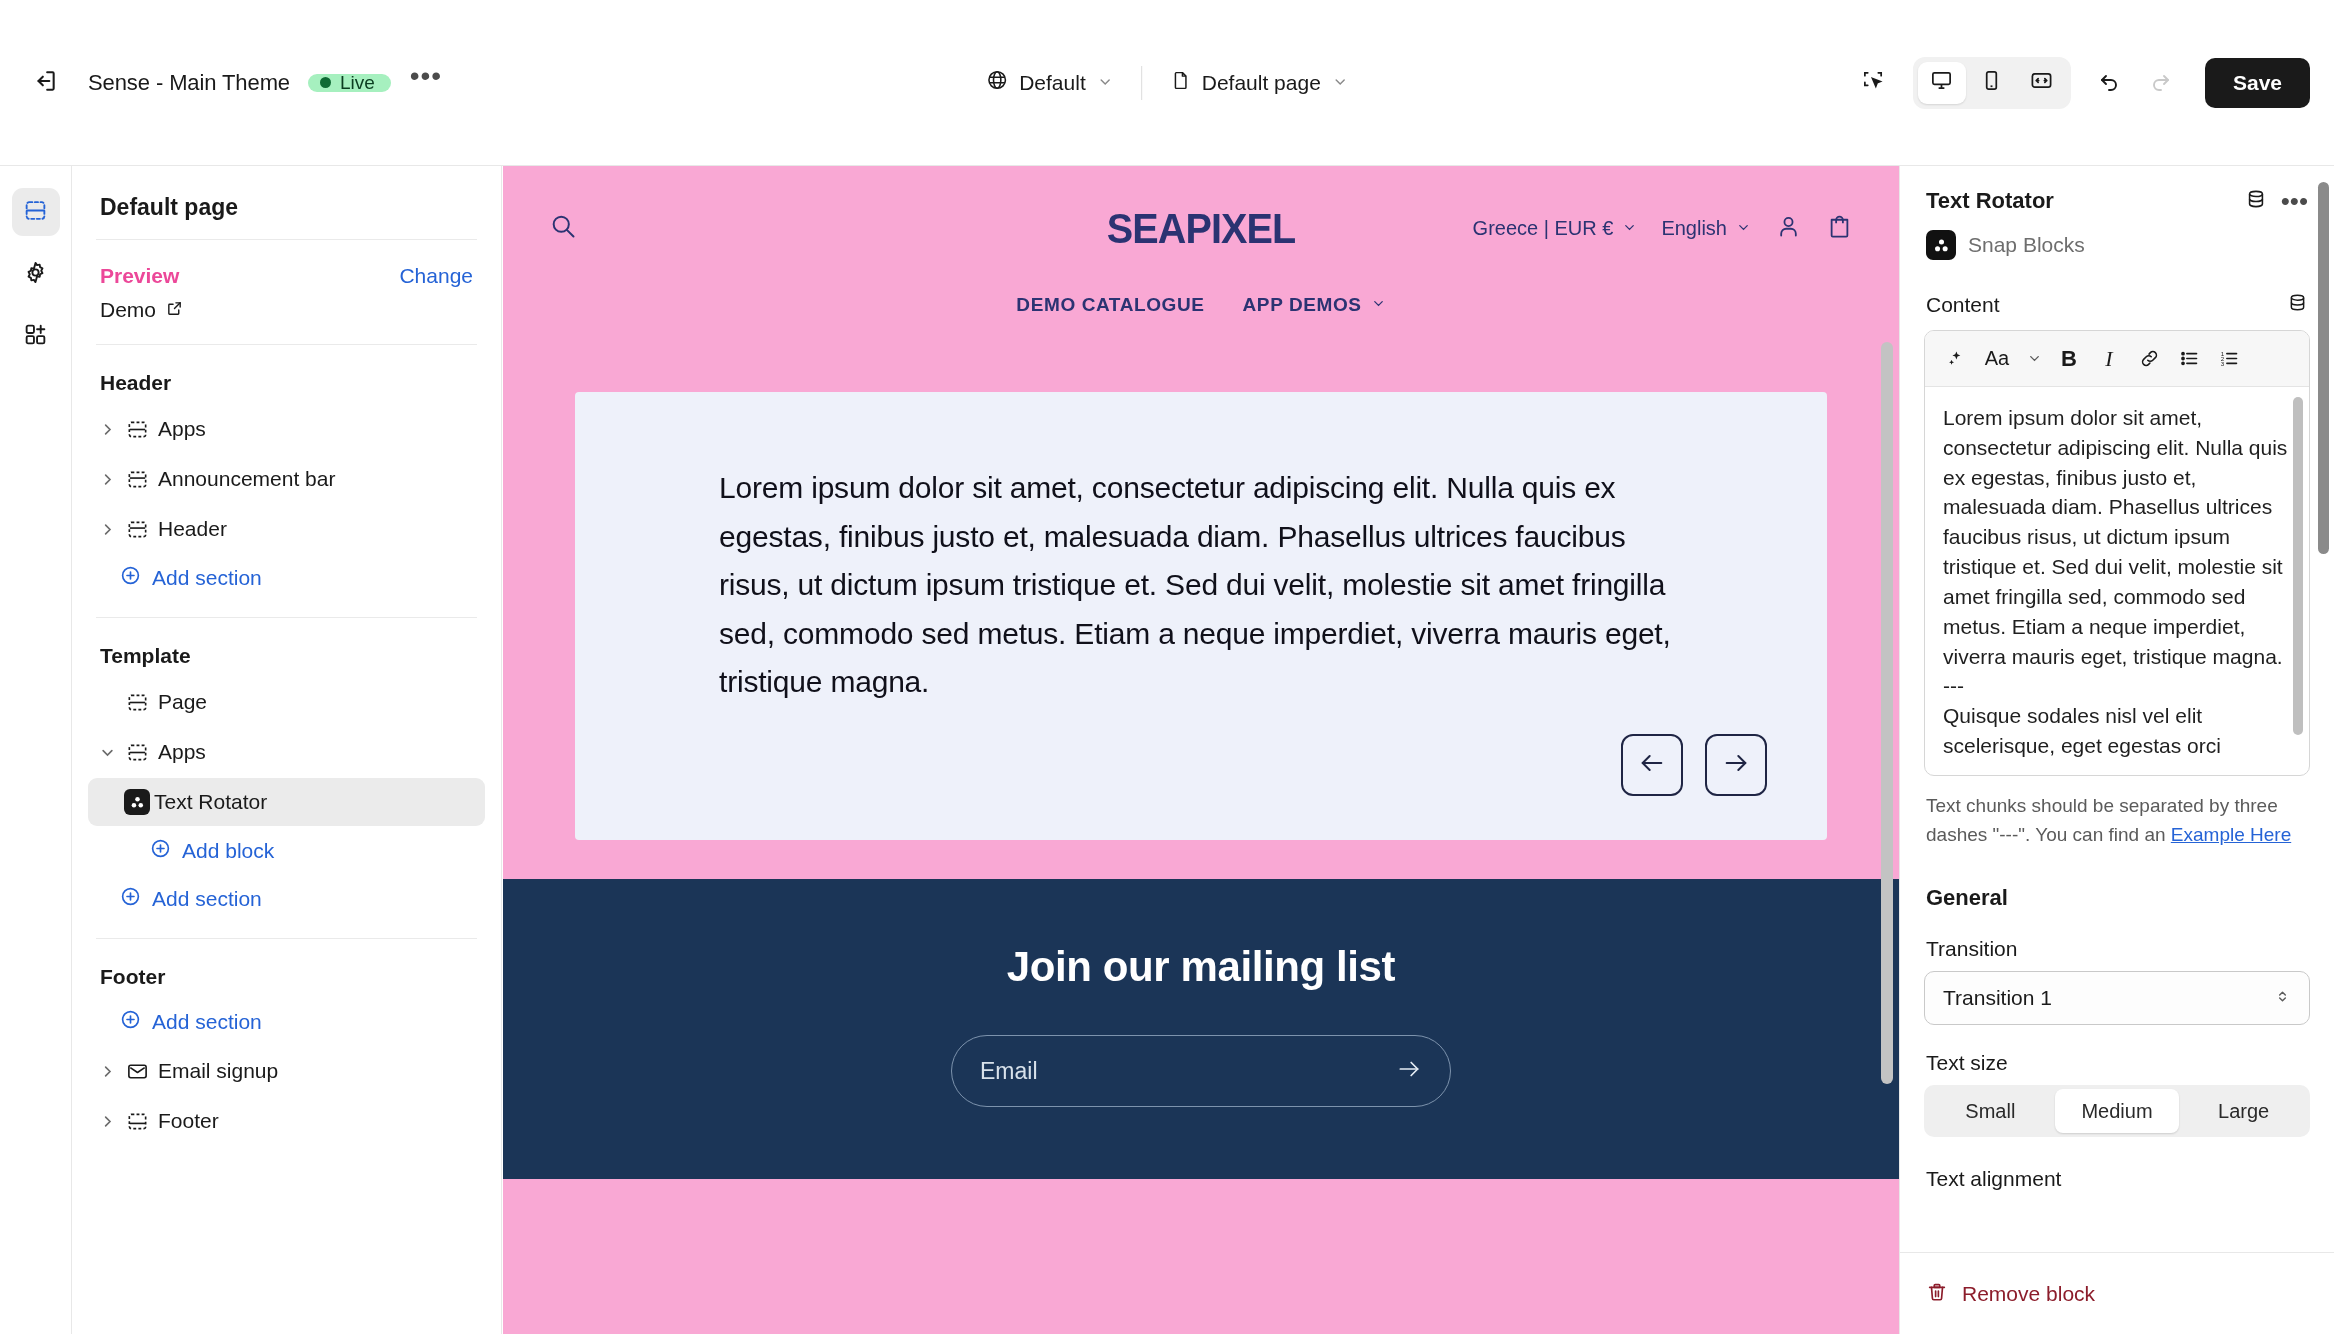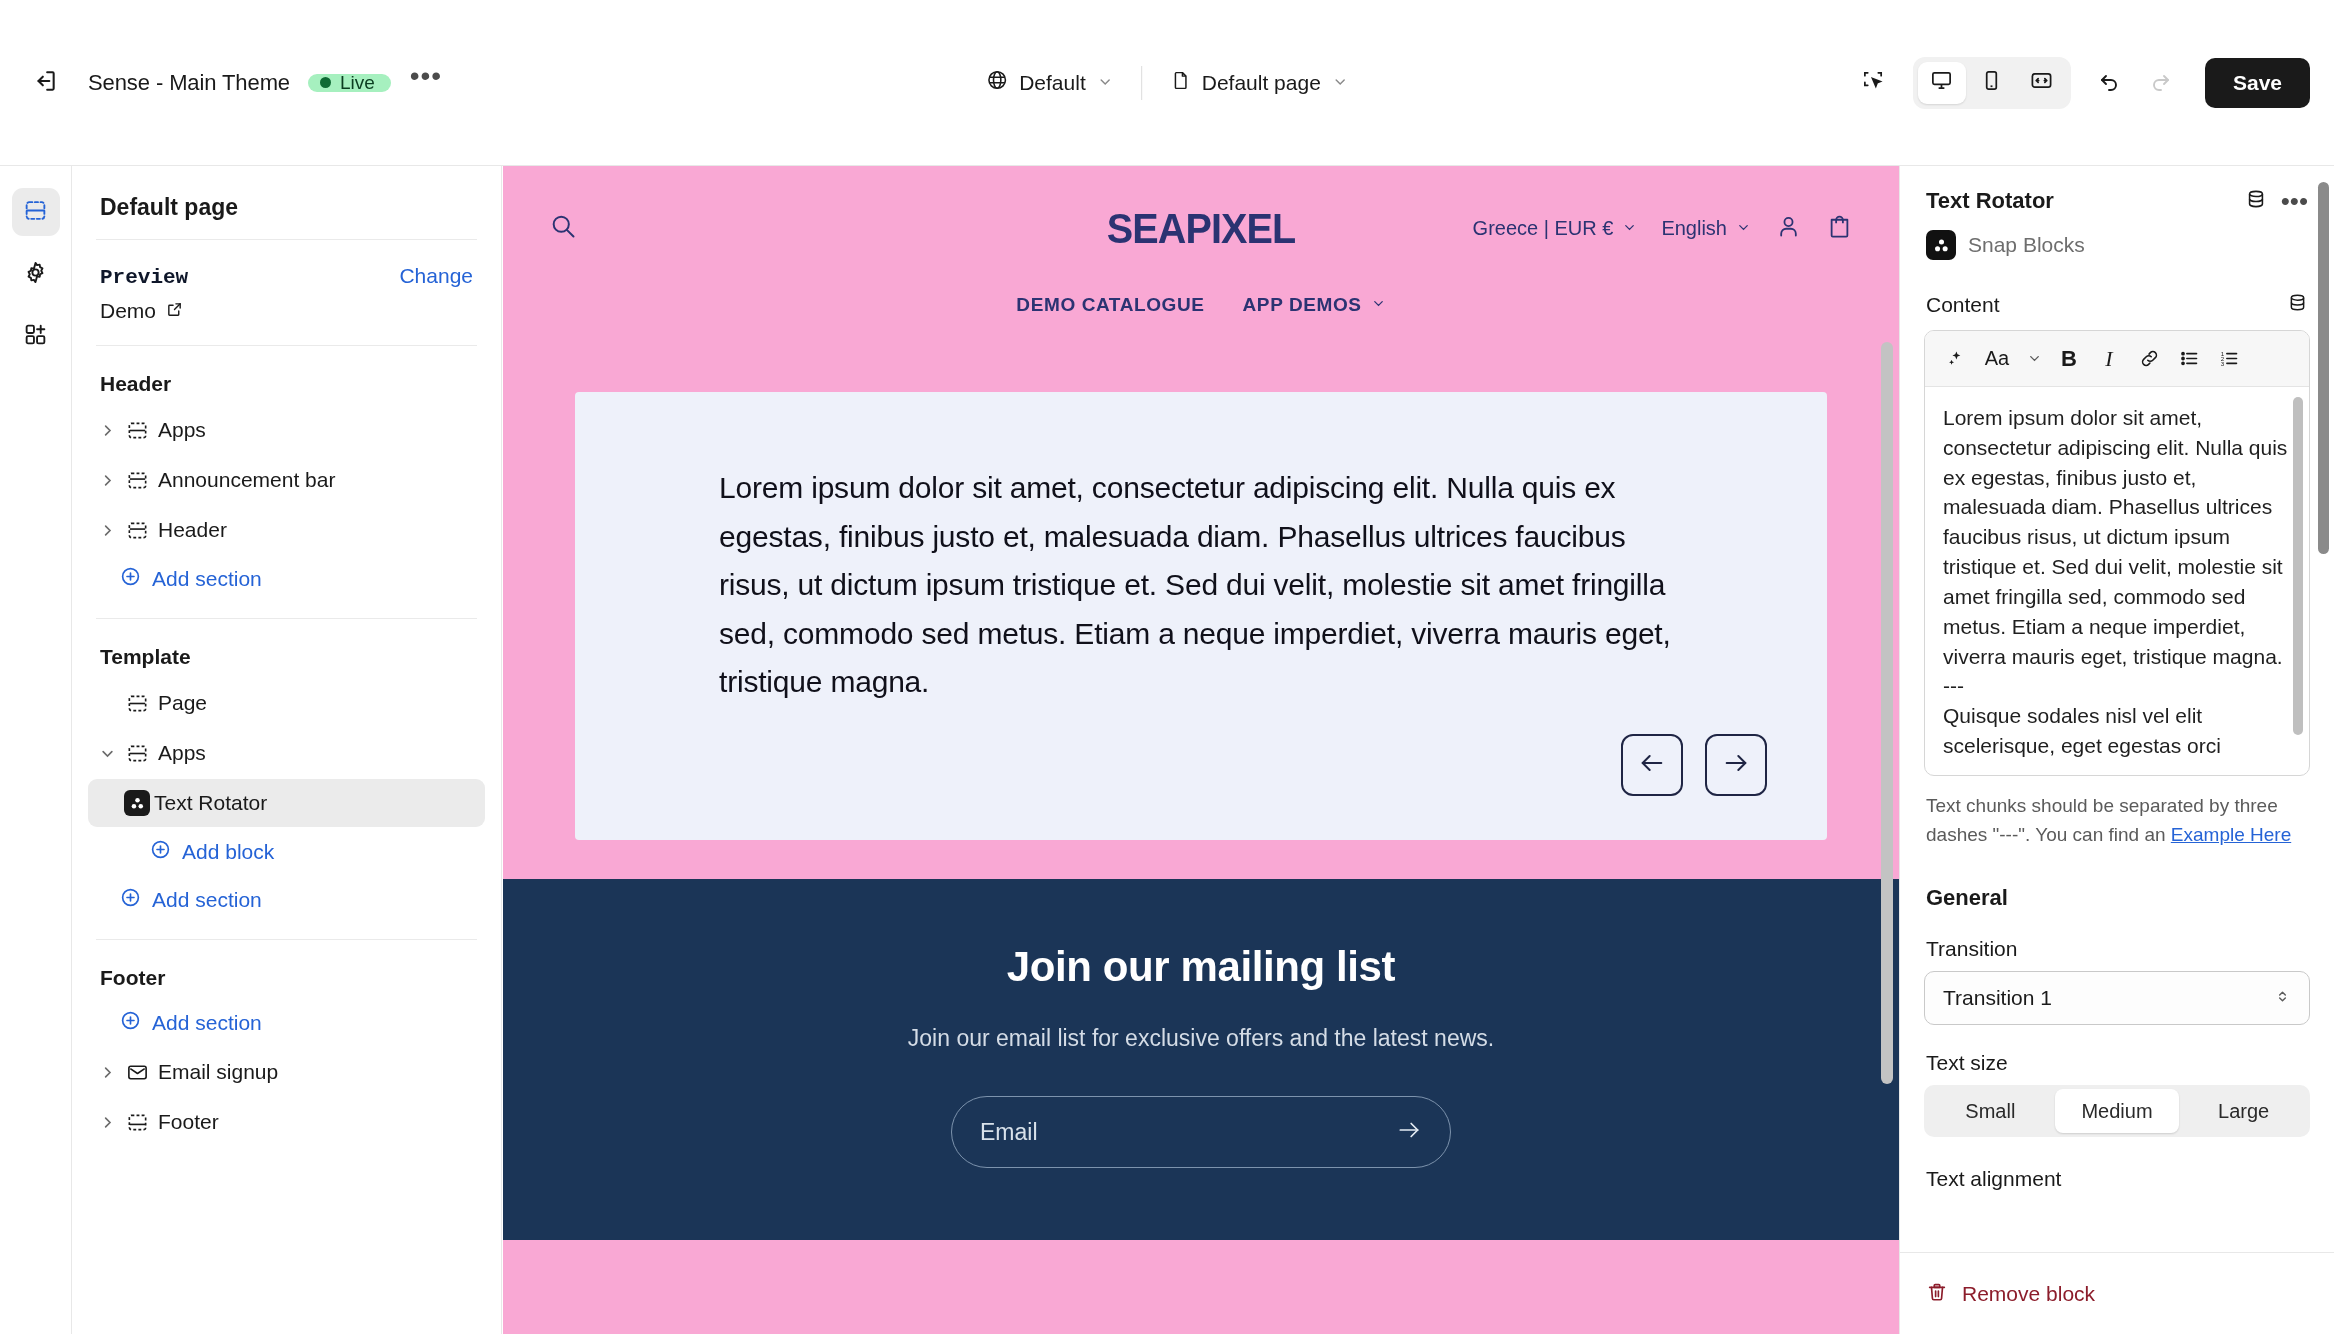--- a/index.html
+++ b/index.html
@@ -88,21 +88,21 @@
     background: #ffffff; border-right: 1px solid #e8e8e8;
     overflow: hidden; padding-top: 4px;
   }
   .sb-title { font-size: 23px; font-weight: 700; color: #1a1a1a; padding: 24px 28px 18px 28px; }
   .sb-divider { height: 1px; background: #eaeaea; margin: 0 24px; }
   .sb-sec { padding: 20px 0 14px 0; }
   .sb-row-head {
     display: flex; align-items: baseline; justify-content: space-between;
     padding: 4px 28px 6px 28px;
   }
-  .sb-head-label { font-size: 21px; font-weight: 700; color: #0f172a; font-family: Liberation Mono, monospace; }
+  .sb-head-label { font-size: 21px; font-weight: 700; color: #ec4899; }
   .sb-change { font-size: 21px; color: #2563d6; cursor: pointer; }
   .sb-demo { display: flex; align-items: center; gap: 10px; padding: 4px 28px 8px 28px; font-size: 21px; color: #1a1a1a; cursor: pointer; }
   .sb-group-label { font-size: 21px; font-weight: 700; color: #1a1a1a; padding: 6px 28px 8px 28px; }
 
   .tree-item {
     display: flex; align-items: center; height: 48px; margin: 2px 16px;
     border-radius: 9px; cursor: pointer; padding-left: 6px;
   }
   .tree-item.selected { background: #ebebeb; }
   .caret { width: 26px; display: flex; align-items: center; justify-content: center; color: #6b6b6b; }
@@ -671,21 +671,20 @@
                 <path d="M4 12h16"></path>
                 <path d="M14 6l6 6-6 6"></path>
               </svg>
           </span>
         </div>
       </div>
     </div>
 
     <div class="mailing">
       <h2>Join our mailing list</h2>
-      <p>Join our email list for exclusive offers and the latest news.</p>
       <div class="mail-field">
         <span class="ph">Email</span>
         <span>
           <svg width="26" height="26" viewBox="0 0 24 24" fill="none" stroke="#e6edf5" stroke-width="1.6" stroke-linecap="round" stroke-linejoin="round">
               <path d="M4 12h16"></path>
               <path d="M14 6l6 6-6 6"></path>
             </svg>
         </span>
       </div>
     </div>

